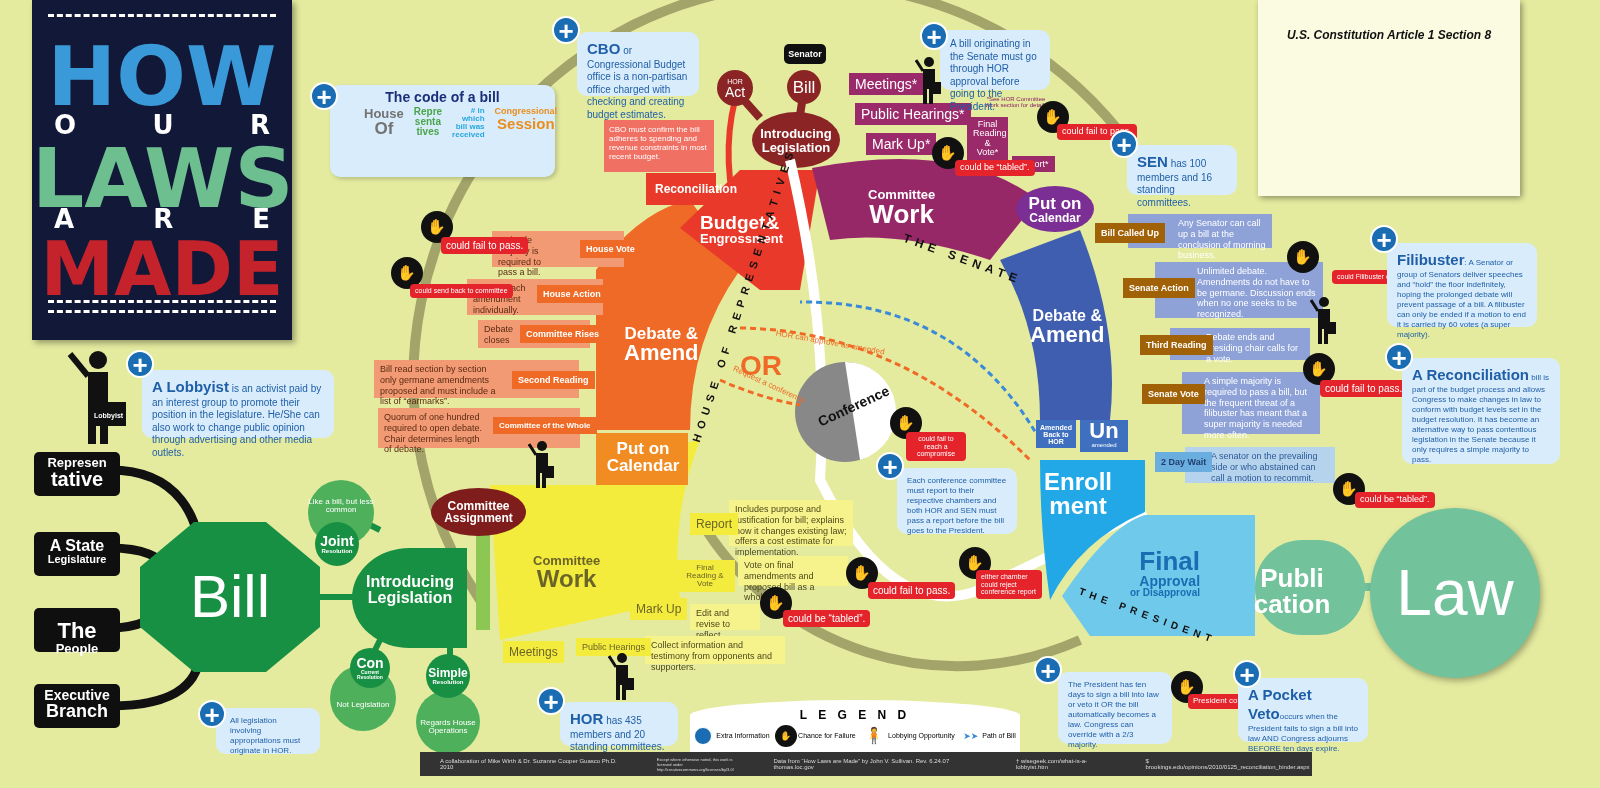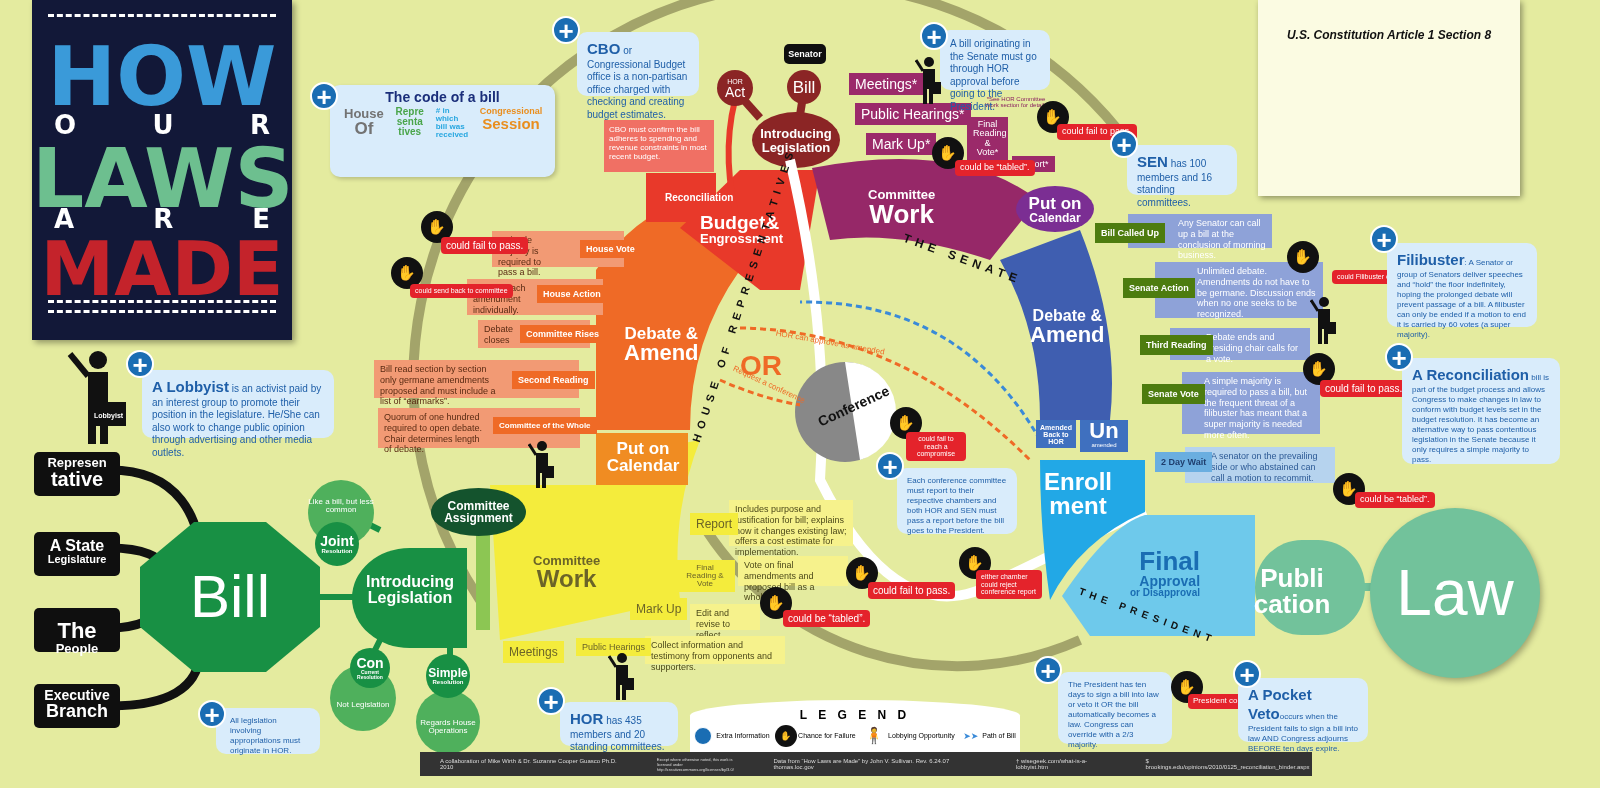--- a/index.html
+++ b/index.html
@@ -11,21 +11,21 @@
 .title-panel .big{position:absolute;left:0;right:0;text-align:center;font-family:"DejaVu Sans",sans-serif;font-weight:bold;line-height:1}
 .title-panel .small{position:absolute;left:22px;right:22px;display:flex;justify-content:space-between;color:#fff;font-family:"DejaVu Sans",sans-serif;font-weight:bold;font-size:26px;line-height:1}
 .info{background:#d9ecfb;border-radius:10px;color:#1f5fa8;font-size:10px;line-height:1.25;padding:8px 10px}
 .info b.h{font-size:15px;color:#1f5fa8}
 .plus{width:28px;height:28px;border-radius:50%;background:#1a6db3;color:#fff;font-weight:bold;font-size:26px;line-height:27px;text-align:center;border:2px solid #fff}
 .fail{background:#e4232b;color:#fff;font-size:9px;line-height:1.1;text-align:center;border-radius:4px;padding:3px 5px}
 .stop{width:26px;height:26px;border-radius:50%;background:#111;color:#e4232b;font-size:15px;text-align:center;line-height:26px;box-shadow:0 0 0 3px #111}
 .box-o{background:#f29a74;color:#5a2b13;font-size:9px;line-height:1.2;padding:4px 6px}
 .lab-o{background:#ef6a26;color:#fff;font-size:9px;font-weight:bold;padding:4px 6px;white-space:nowrap}
 .box-b{background:#8ea2d8;color:#fff;font-size:9px;line-height:1.2;padding:4px 6px}
-.lab-b{background:#4d7c0f;color:#fff;font-size:9px;font-weight:bold;padding:5px 6px;white-space:nowrap}
+.lab-b{background:#a16207;color:#fff;font-size:9px;font-weight:bold;padding:5px 6px;white-space:nowrap}
 .box-y{background:#f6f28c;color:#4d4a1a;font-size:9px;line-height:1.2;padding:4px 6px}
 .lab-y{background:#f4ec3c;color:#6b6428;font-size:12px;padding:4px 6px;white-space:nowrap}
 .lab-p{background:#9b2a6a;color:#fff;font-size:14px;padding:3px 6px;white-space:nowrap}
 .src{background:#0f0f0f;color:#fff;font-size:12px;font-weight:bold;border-radius:5px;text-align:center;line-height:1}
 .circle{border-radius:50%;display:flex;flex-direction:column;align-items:center;justify-content:center;text-align:center;color:#fff;font-weight:bold;line-height:1}
 .quote{left:1258px;top:0;width:262px;height:196px;background:#fbfbe2;box-shadow:2px 2px 6px rgba(0,0,0,.4);padding:22px 18px 0}
 .quote .q{font-family:"DejaVu Serif",serif;font-style:italic;font-size:17px;line-height:30px;color:#111;letter-spacing:1px}
 .quote .a{font-size:12px;font-weight:bold;font-style:italic;color:#111;margin-top:6px;text-align:center}
 .footer{left:420px;top:752px;width:892px;height:24px;background:#333;color:#ddd;font-size:6px;display:flex;align-items:center;gap:28px;padding-left:20px}
 .legend{left:690px;top:700px;width:330px;height:52px;background:#fff;border-radius:50% 50% 0 0/30% 30% 0 0}
@@ -96,42 +96,42 @@
   <div class="small" style="top:206px">
       <span>A</span>
       <span>R</span>
       <span>E</span>
     </div>
   <div class="big" style="top:232px;font-size:74px;color:#c4232b">MADE</div>
   <div class="dash" style="top:300px"></div>
   <div class="dash" style="top:310px"></div>
 </div>
 
-<div class="abs info" style="left:330px;top:85px;width:225px;height:92px;padding:4px 4px;box-shadow:2px 2px 4px rgba(0,0,0,.2)">
+<div class="abs info" style="left:330px;top:85px;width:225px;height:92px;padding:4px 24px;box-shadow:2px 2px 4px rgba(0,0,0,.2)">
   <div style="text-align:center;font-size:14px;font-weight:bold;color:#1a2e7a">The code of a bill</div>
   <div style="display:flex;gap:10px;font-size:9px;line-height:1;margin-left:10px;font-weight:bold">
     <div style="color:#737373;text-align:center;font-size:13px">
         <div>House</div>
         <div style="font-size:17px">Of</div>
       </div>
     <div style="color:#4aa54a;width:32px;text-align:center;font-size:10px">Repre senta tives</div>
-    <div style="color:#28a7e0;width:34px;text-align:left;font-size:8px"># in which bill was received</div>
+    <div style="color:#28a7e0;width:34px;text-align:right;font-size:8px"># in which bill was received</div>
     <div style="color:#e98e1e;text-align:center">
         <div>Congressional</div>
         <div style="font-size:15px">Session</div>
       </div>
   </div>
 </div>
 <div class="abs plus" style="left:310px;top:82px">+</div>
 
 <div class="abs info" style="left:577px;top:32px;width:122px;height:64px"><b class="h">CBO</b> <span>or Congressional Budget office is a non-partisan office charged with checking and creating budget estimates.</span></div>
 <div class="abs plus" style="left:552px;top:16px">+</div>
 
 <div class="abs" style="left:604px;top:120px;width:110px;height:52px;background:#f07064;color:#fff;font-size:8px;padding:5px">CBO must confirm the bill adheres to spending and revenue constraints in most recent budget.</div>
-<div class="abs" style="left:646px;top:173px;width:70px;background:#e8392a;color:#fff;font-size:10px;font-weight:bold;padding:19px;text-align:center">Reconciliation</div>
+<div class="abs" style="left:646px;top:173px;width:70px;background:#e8392a;color:#fff;font-size:12px;font-weight:bold;padding:9px;text-align:center">Reconciliation</div>
 <div class="abs" style="left:700px;top:213px;color:#fff;font-weight:bold;font-size:19px;line-height:1">
     <div>Budget&amp;</div>
     <div style="font-size:13px">Engrossment</div>
   </div>
 
 <div class="abs src" style="left:784px;top:44px;width:42px;height:20px;font-size:9px;line-height:20px">Senator</div>
 <div class="abs circle" style="left:787px;top:70px;width:34px;height:34px;background:#8b2525;font-size:17px;font-weight:normal">Bill</div>
 <div class="abs circle" style="left:717px;top:70px;width:36px;height:36px;background:#8b2525;font-weight:normal">
     <span style="font-size:7px">HOR</span>
     <span style="font-size:14px">Act</span>
@@ -285,21 +285,21 @@
 <div class="abs circle" style="left:330px;top:665px;width:66px;height:66px;background:#4fb05c;font-weight:normal;font-size:8px;padding-top:14px">Not Legislation</div>
 <div class="abs circle" style="left:350px;top:648px;width:40px;height:40px;background:#189044">
     <span style="font-size:14px">Con</span>
     <span style="font-size:5px">Current Resolution</span>
   </div>
 <div class="abs circle" style="left:416px;top:690px;width:64px;height:64px;background:#4fb05c;font-weight:normal;font-size:8px;padding-top:10px">Regards House Operations</div>
 <div class="abs circle" style="left:426px;top:654px;width:44px;height:44px;background:#189044">
     <span style="font-size:12px">Simple</span>
     <span style="font-size:6px">Resolution</span>
   </div>
-<div class="abs circle" style="left:431px;top:488px;width:95px;height:48px;background:#14532d;font-size:12px">Committee Assignment</div>
+<div class="abs circle" style="left:431px;top:488px;width:95px;height:48px;background:#7f1d1d;font-size:12px">Committee Assignment</div>
 
 <div class="abs" style="left:533px;top:554px;color:#6b6428;font-weight:bold;text-align:center;line-height:1">
     <div style="font-size:13px">Committee</div>
     <div style="font-size:24px">Work</div>
   </div>
 <div class="abs box-y" style="left:729px;top:500px;width:124px;height:46px">Includes purpose and justification for bill; explains how it changes existing law; offers a cost estimate for implementation.</div>
 <div class="abs lab-y" style="left:690px;top:513px">Report</div>
 <div class="abs box-y" style="left:738px;top:556px;width:110px;height:30px">Vote on final amendments and proposed bill as a whole.</div>
 <div class="abs lab-y" style="left:675px;top:560px;font-size:8px;width:60px;white-space:normal;text-align:center;line-height:1">Final Reading &amp; Vote</div>
 <div class="abs stop" style="left:849px;top:560px">✋</div>

